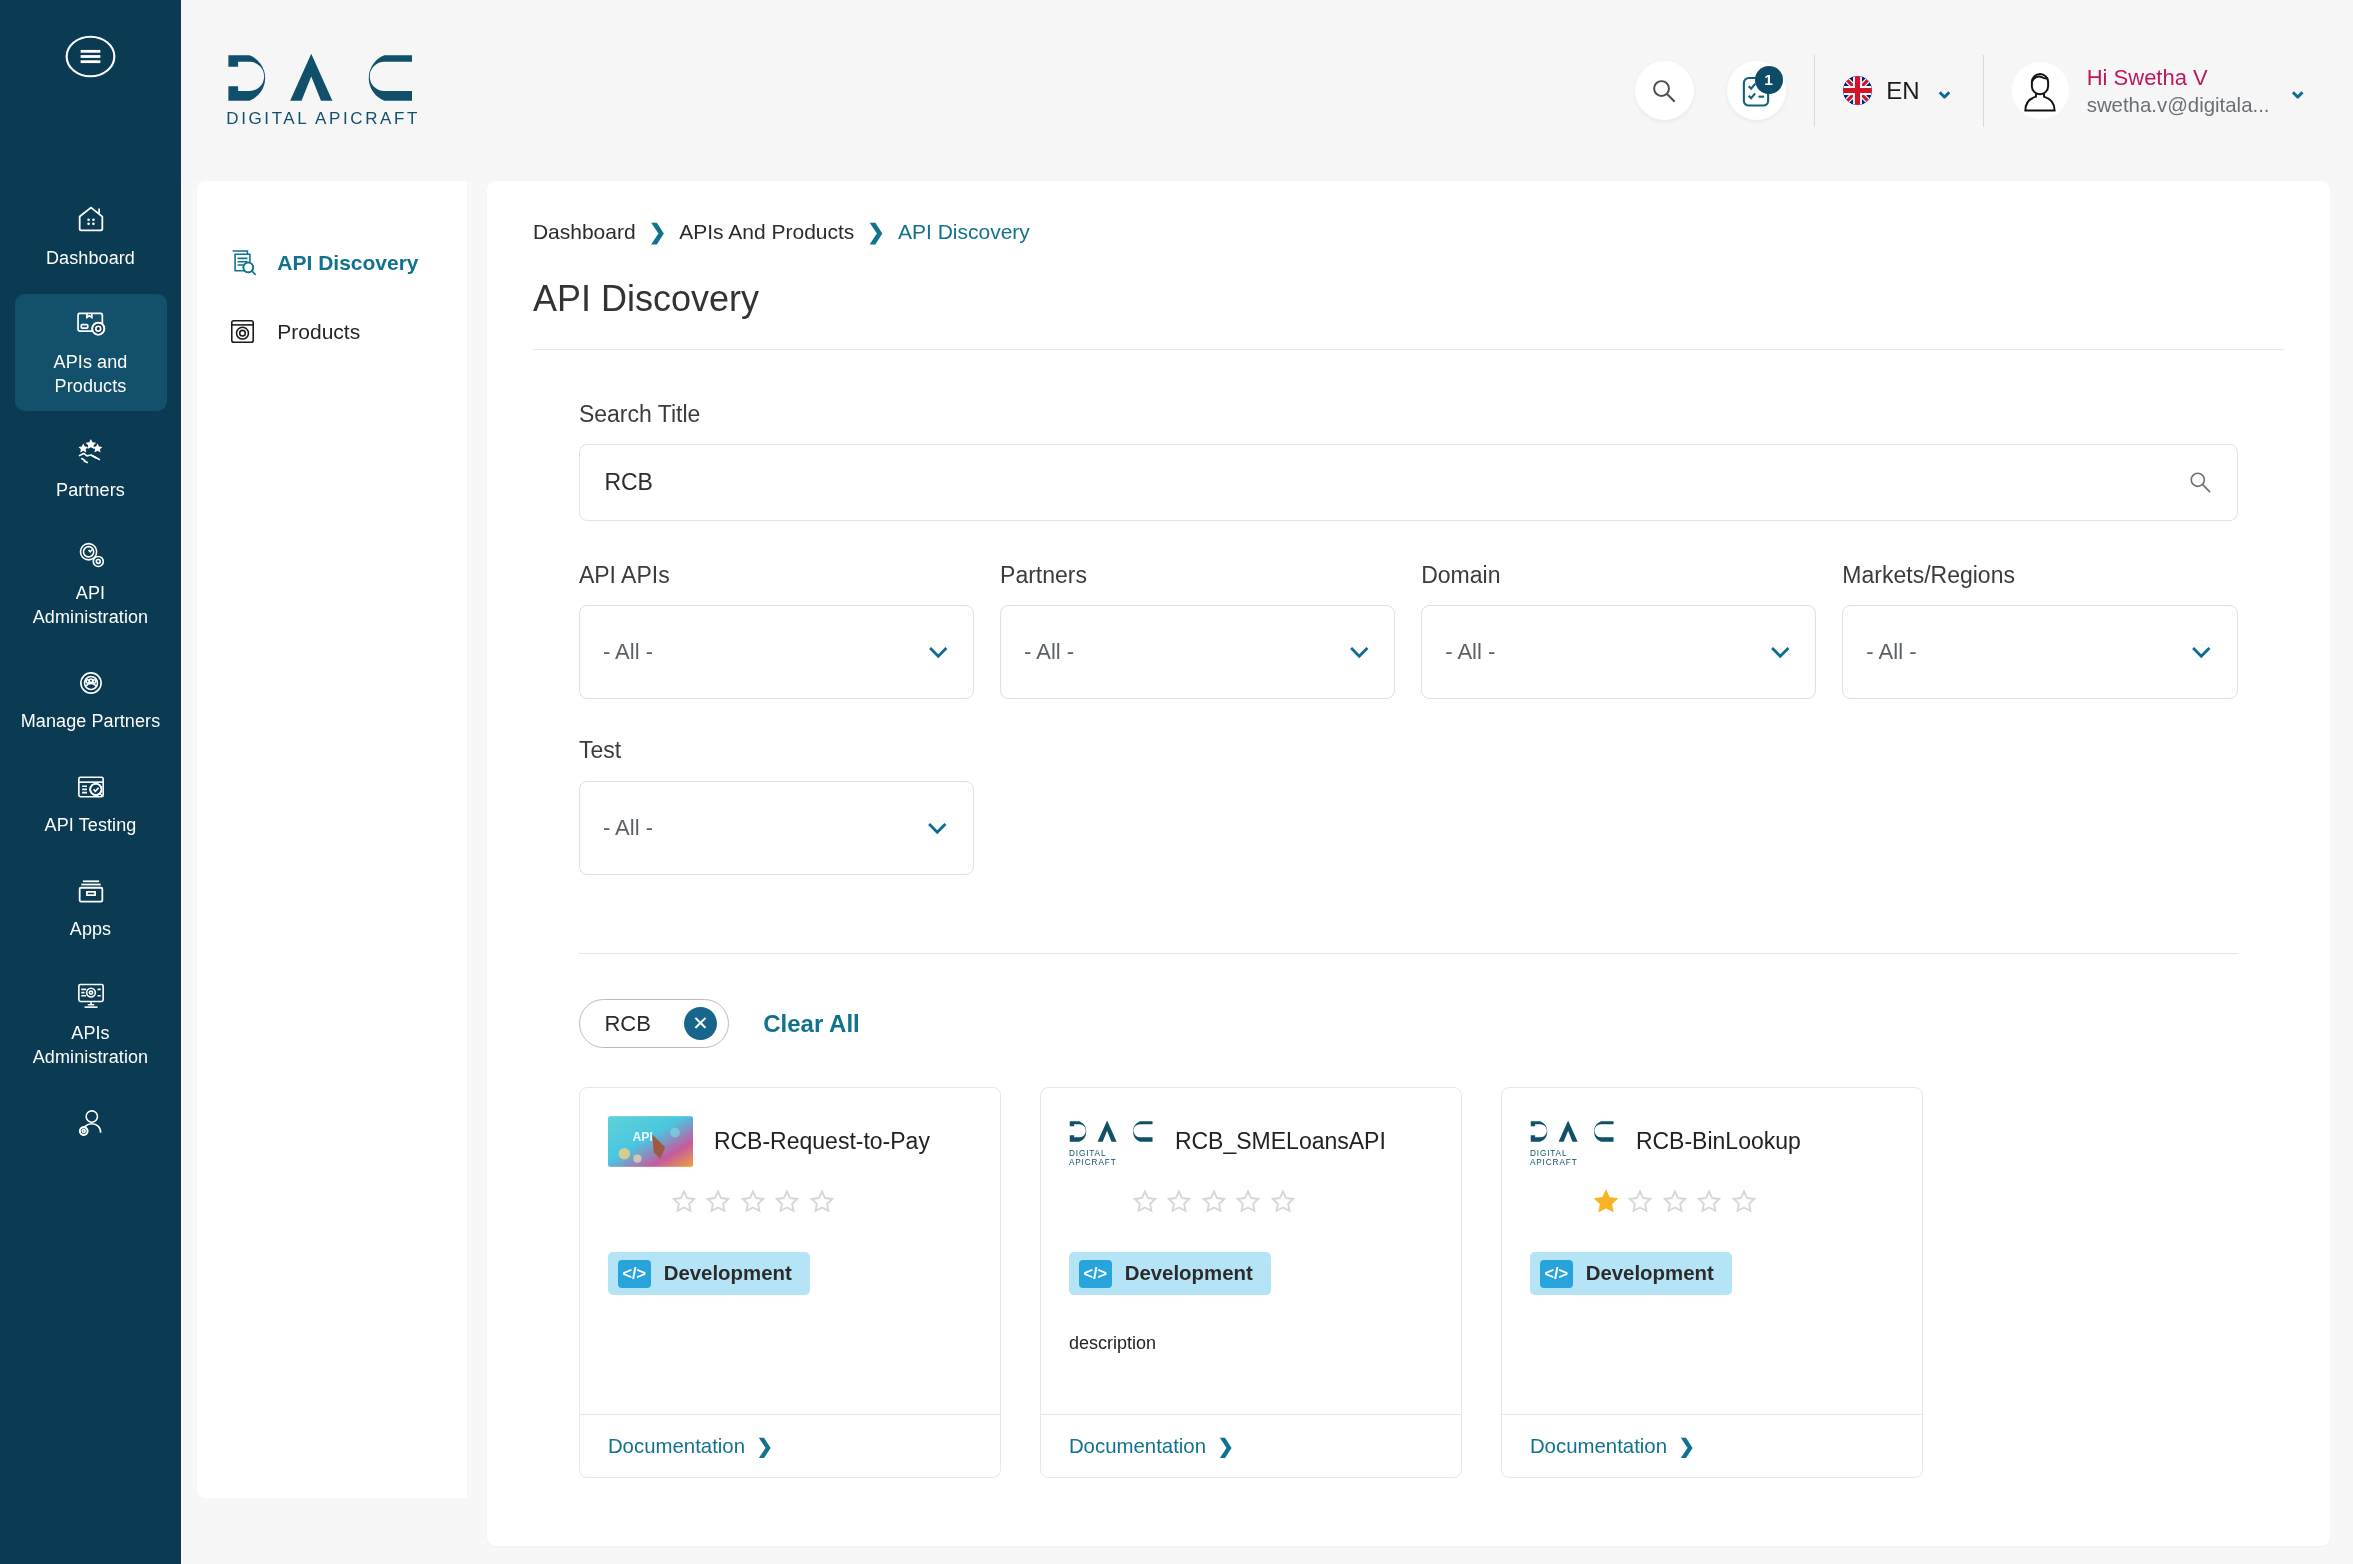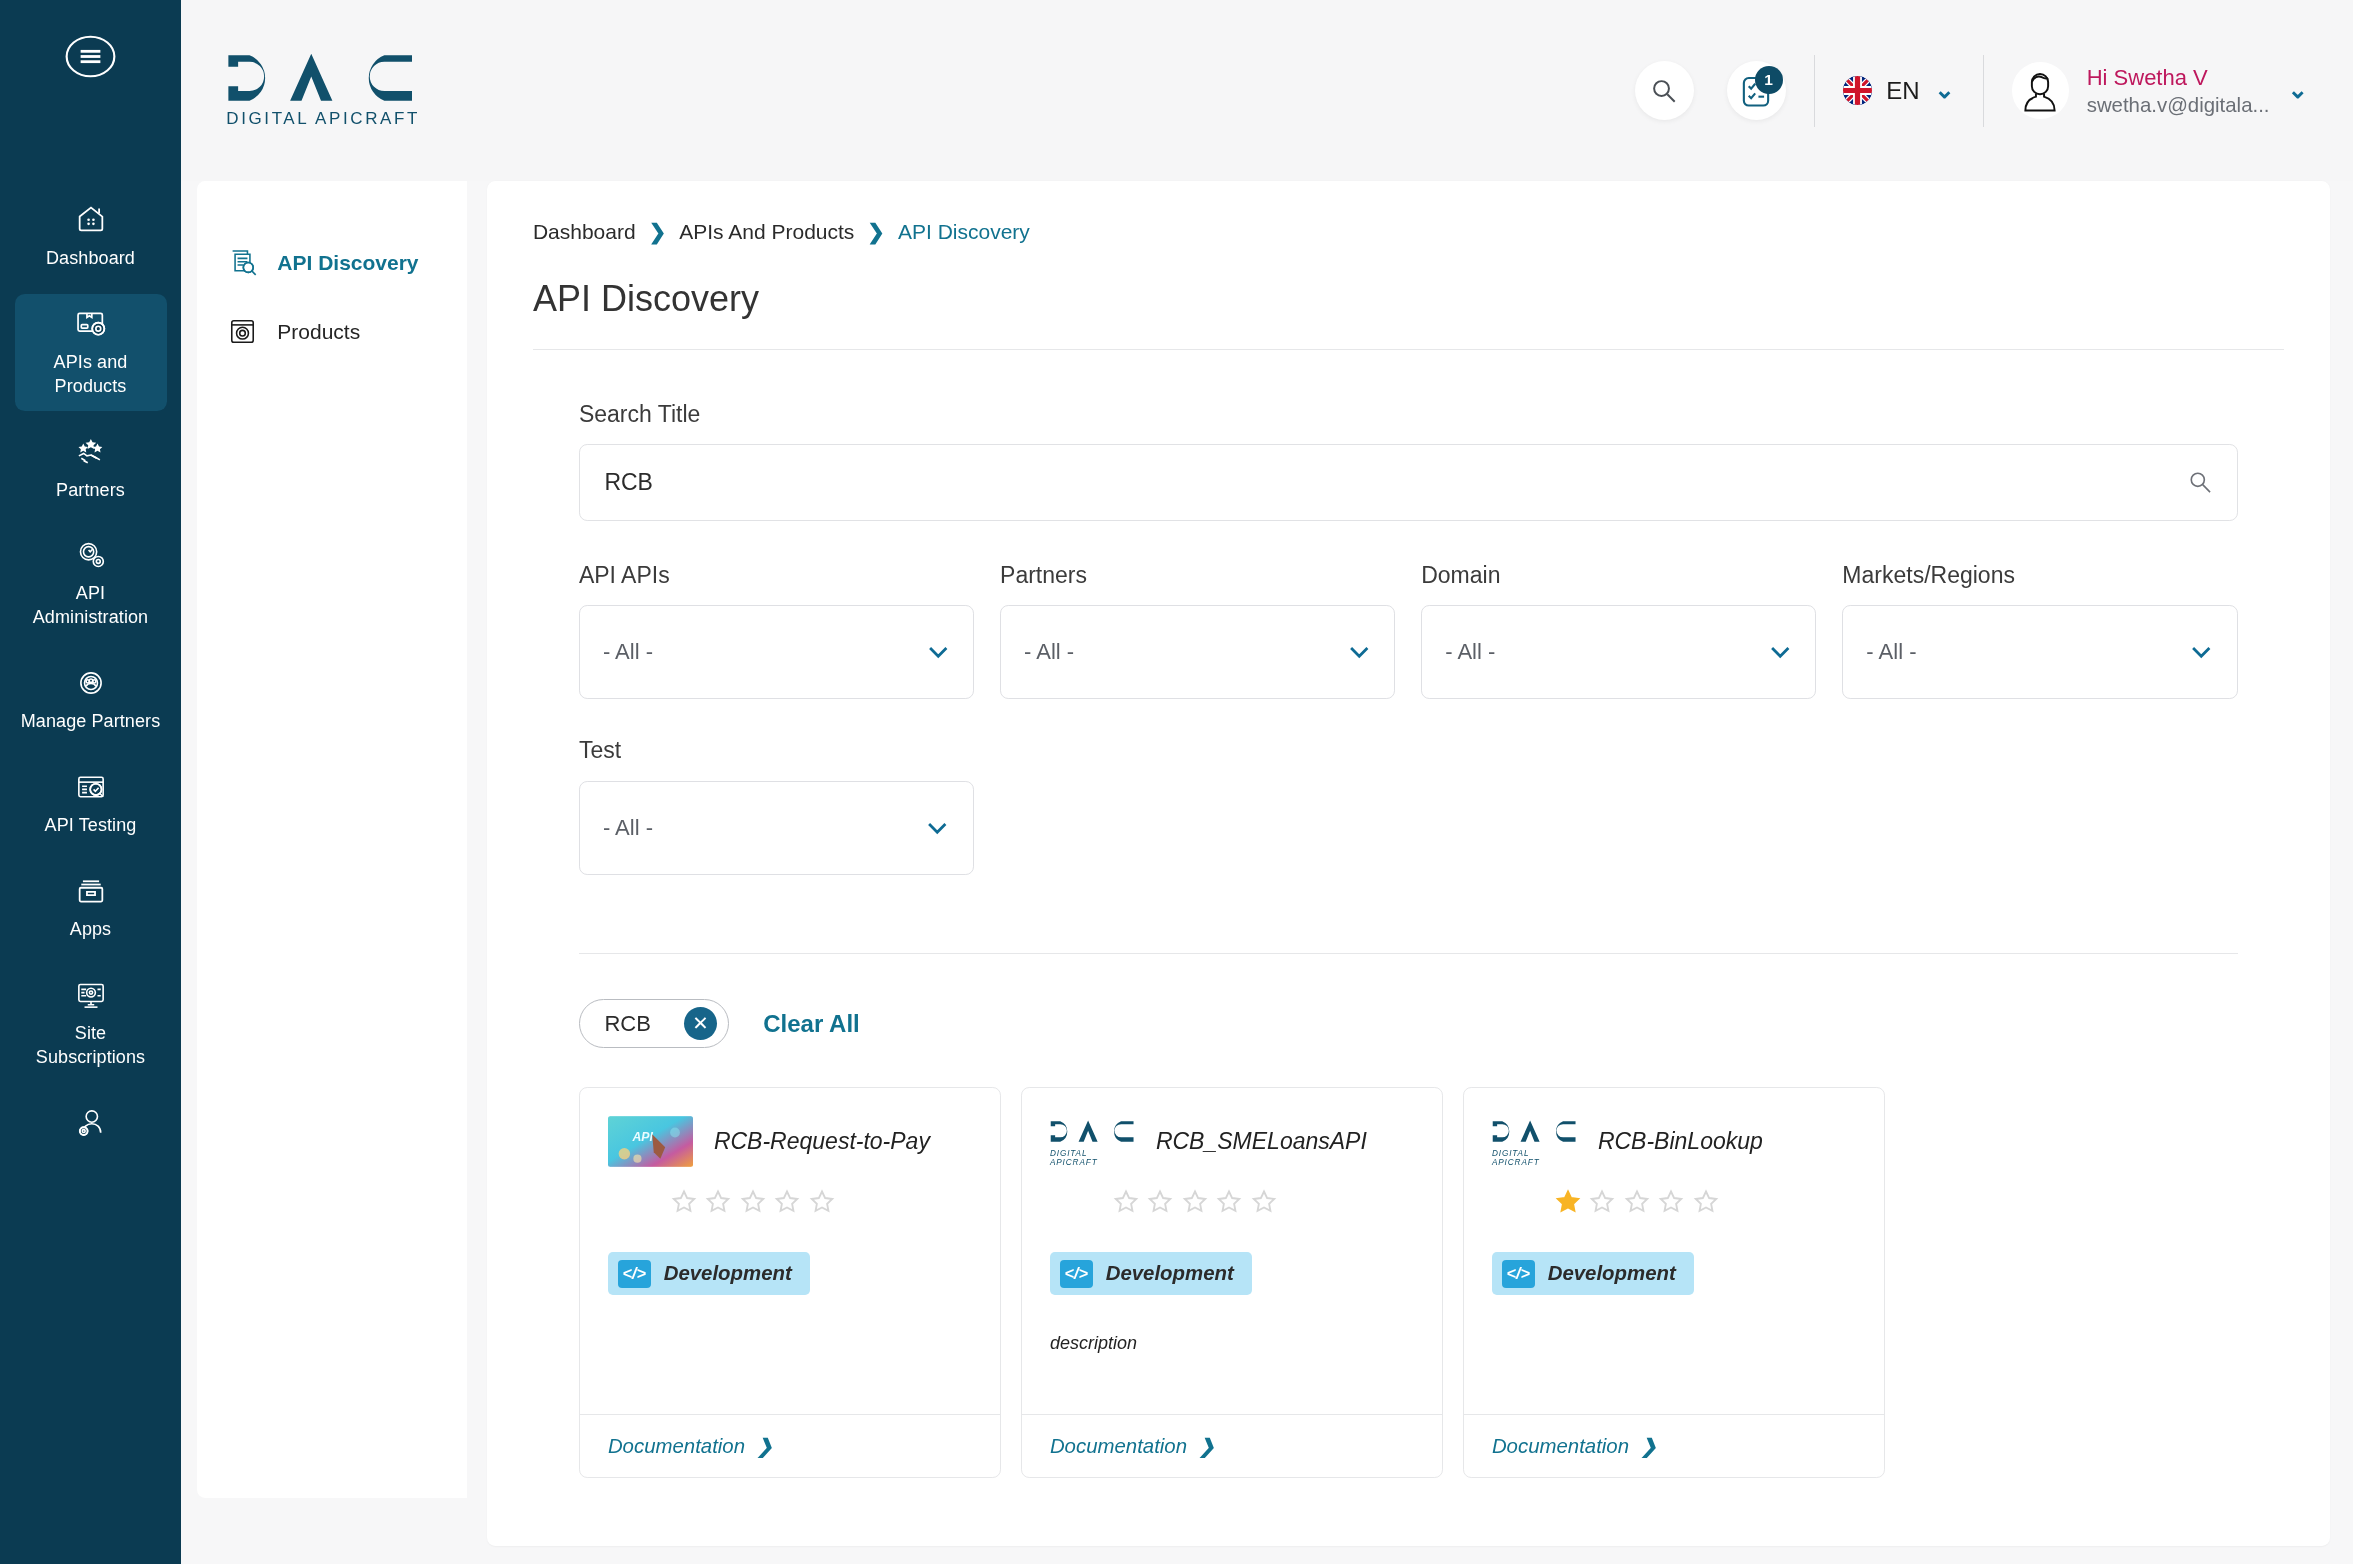--- a/index.html
+++ b/index.html
@@ -146,21 +146,21 @@
     padding: 0 11.4px 0 24.5px; background: #fff;
   }
   .chip-text { font-size: 22px; color: #2b2b2b; }
   .chip-x {
     width: 33px; height: 33px; border-radius: 50%; background: #17658a;
     color:#fff; font-size: 19.6px; display:flex; align-items:center; justify-content:center;
     cursor: pointer; font-family: "Liberation Sans", sans-serif;
   }
   .clear-all { font-size: 24px; color: #11728f; font-weight: 700; cursor: pointer; }
 
-  .cards { display: flex; gap: 20px; padding: 39px 46px 0; font-style: italic; }
+  .cards { display: flex; gap: 39px; padding: 39px 46px 0; }
   .card {
     width: 422px; border: 0.8px solid #e6e7e9; border-radius: 8.2px;
     background: #fff; display: flex; flex-direction: column;
     min-height: 391px;
   }
   .card-body { padding: 28px 28px 0 28px; flex: 1; }
   .card-head { display: flex; align-items: center; gap: 21px; }
   .thumb { width: 85px; height: 51px; border-radius: 2.5px; overflow:hidden; flex:0 0 85px;}
   .thumb-dac { width: 85px; height: 51px; display:flex; flex-direction:column; justify-content:center; gap:2.5px;}
   .card-title { font-size: 23px; color: #222; font-weight: 400; }
@@ -302,21 +302,21 @@
       <span class="rail-ico">
         <svg width="36" height="34" viewBox="0 0 44 42" fill="none" stroke="#fff" stroke-width="2">
           <rect x="7" y="8" width="30" height="21" rx="2"></rect>
           <circle cx="22" cy="18" r="5.4"></circle>
           <circle cx="22" cy="18" r="2"></circle>
           <path d="M10 14 h6 M10 18 h4 M10 22 h6 M30 14 h4 M30 22 h4"></path>
           <path d="M18 33 h8 M22 29 v4"></path>
           <path d="M14 36 h16"></path>
         </svg>
       </span>
-      <span class="rail-label">Site Subscriptions</span>
+      <span class="rail-label">APIs Administration</span>
     </div>
 
     <div class="rail-item">
       <span class="rail-ico">
         <svg width="36" height="34" viewBox="0 0 44 42" fill="none" stroke="#fff" stroke-width="2">
           <circle cx="23" cy="13" r="7"></circle>
           <path d="M12 33 c0-7 5-11 11-11 s11 4 11 11"></path>
           <circle cx="13" cy="31" r="5" fill="#0b3b52"></circle>
           <circle cx="13" cy="31" r="4.6"></circle>
           <circle cx="13" cy="31" r="1.8"></circle>

